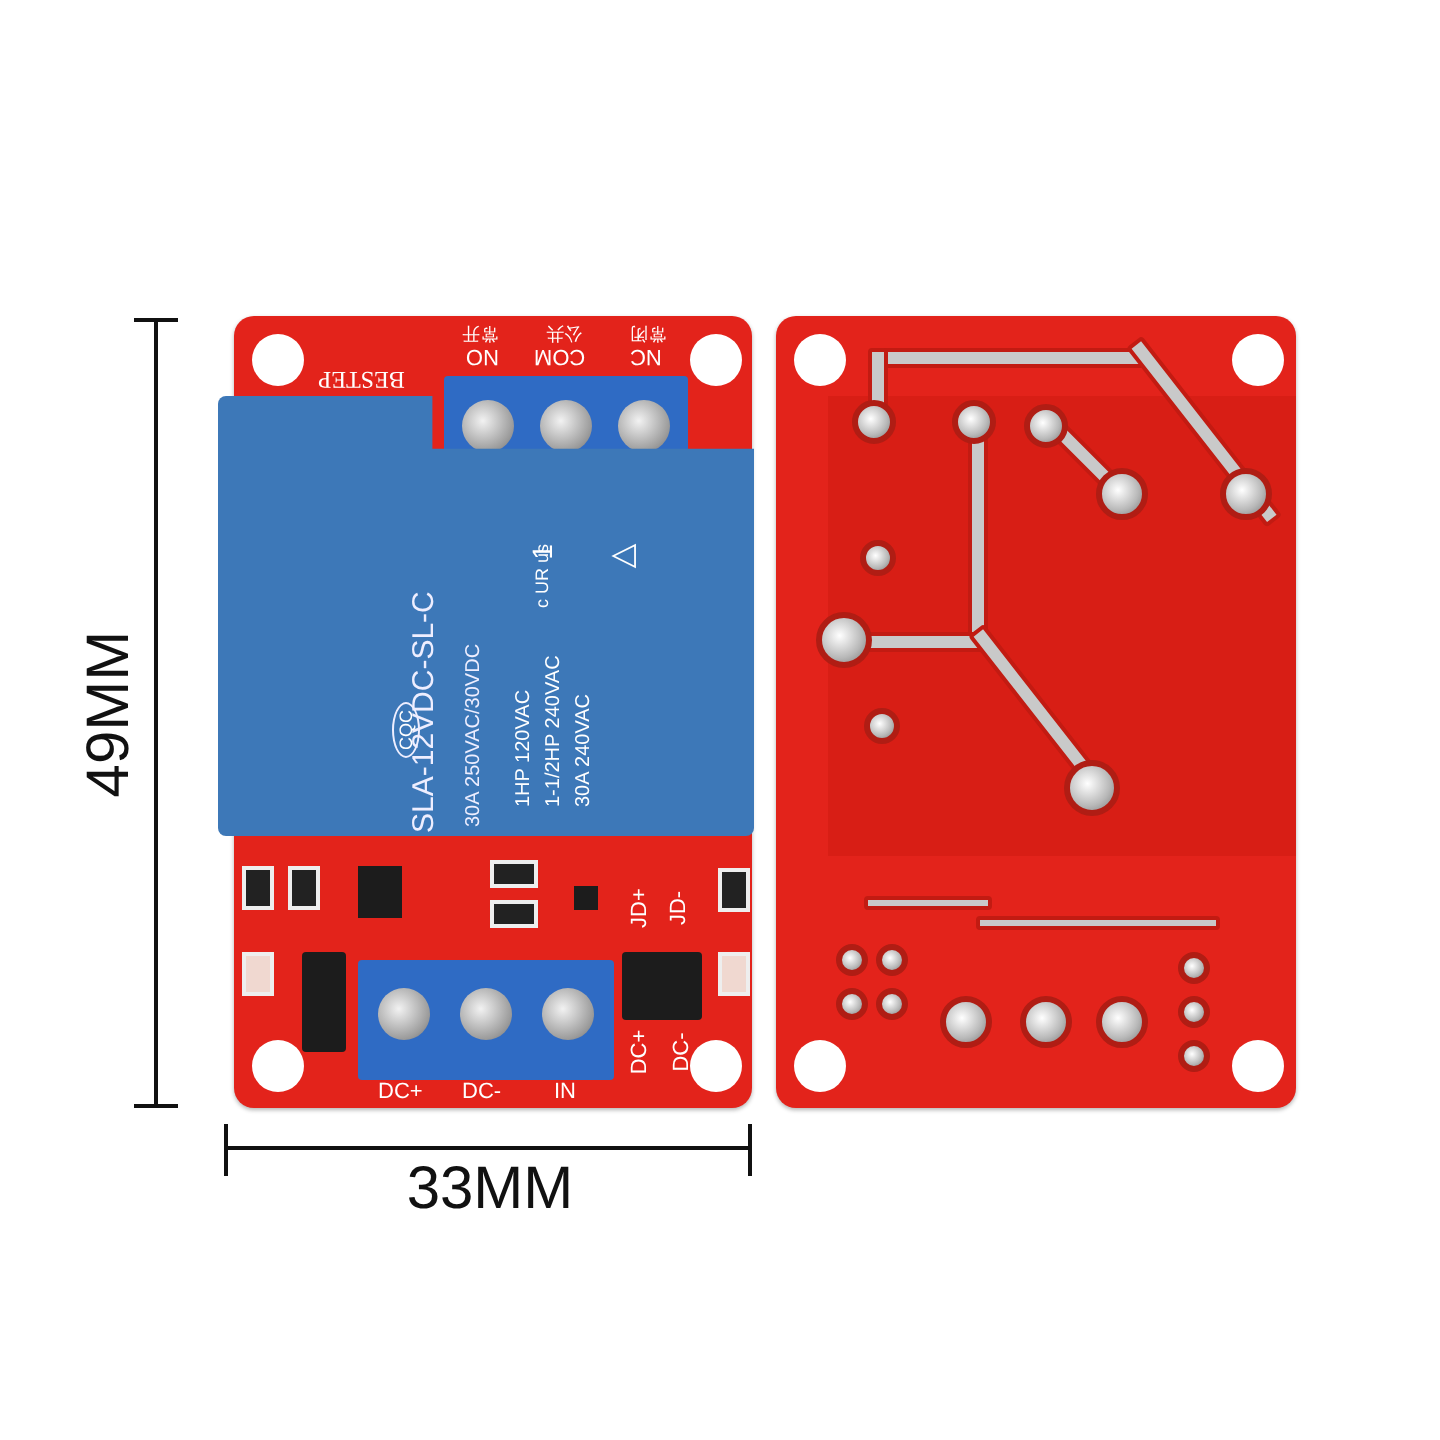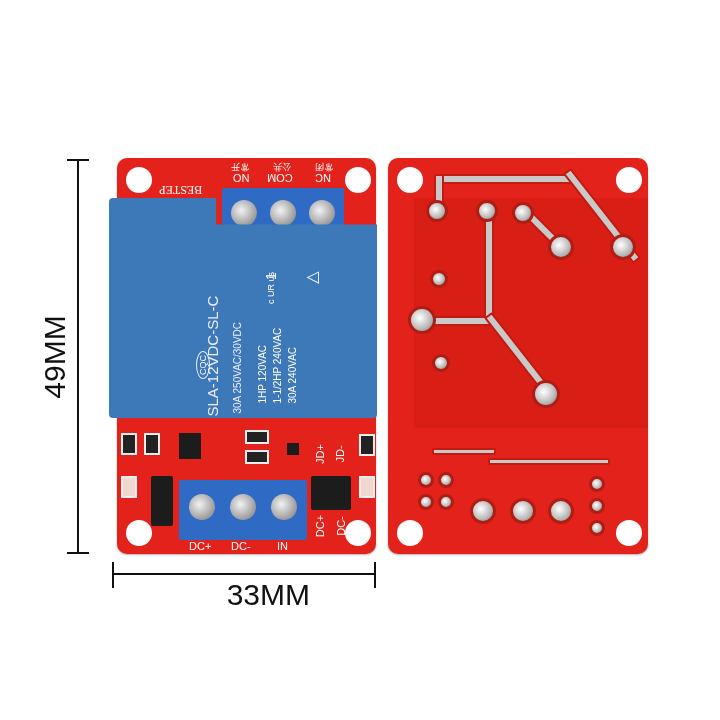--- a/index.html
+++ b/index.html
@@ -23,21 +23,21 @@
   <div class="dim-line" style="left:67px;top:159px;width:22px;height:2px;"></div>
   <div class="dim-line" style="left:77px;top:160px;width:2px;height:393px;"></div>
   <div class="dim-line" style="left:67px;top:552px;width:22px;height:2px;"></div>
   <div class="dim-label" style="left:-5px;top:340px;transform:rotate(-90deg);width:120px;text-align:center;font-size:30px;">49MM</div>
 </div>
 
 <div>
   <div class="dim-line" style="left:112px;top:562px;width:2px;height:26px;"></div>
   <div class="dim-line" style="left:113px;top:573px;width:262px;height:2px;"></div>
   <div class="dim-line" style="left:374px;top:562px;width:2px;height:26px;"></div>
-  <div class="dim-label" style="left:180px;top:578px;width:130px;text-align:right;font-size:30px;">33MM</div>
+  <div class="dim-label" style="left:180px;top:578px;width:130px;text-align:center;font-size:30px;">33MM</div>
 </div>
 
 <div class="pcb" style="left:117px;top:158px;width:259px;height:396px;background:#e3231b;">
   <div class="hole" style="left:9px;top:9px;"></div>
   <div class="hole" style="left:228px;top:9px;"></div>
   <div class="hole" style="left:9px;top:362px;"></div>
   <div class="hole" style="left:228px;top:362px;"></div>
 
   <div class="silk" style="left:114px;top:2px;transform:rotate(180deg);font-size:9px;">常开</div>
   <div class="silk" style="left:156px;top:2px;transform:rotate(180deg);font-size:9px;">公共</div>

